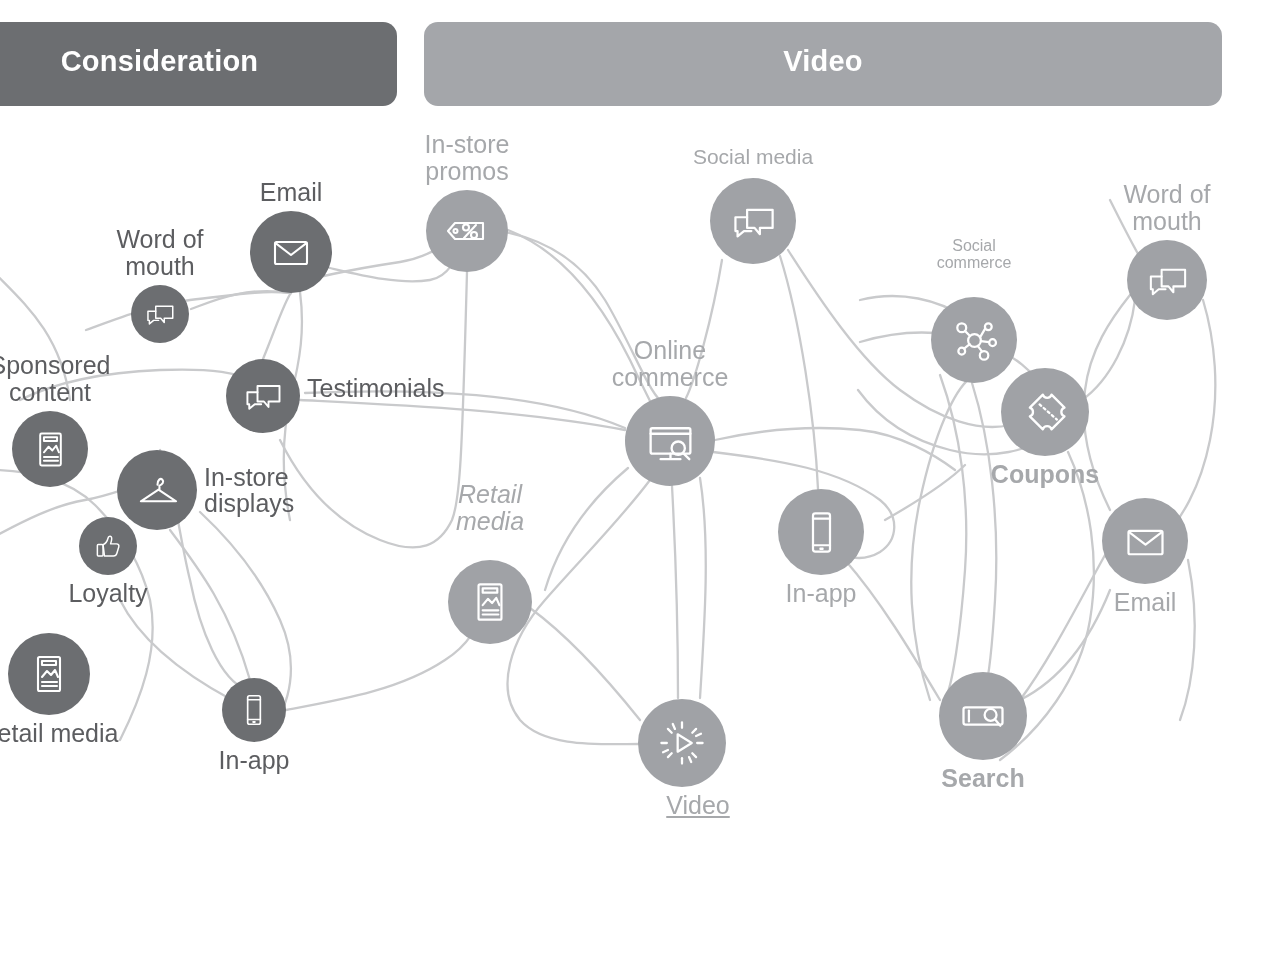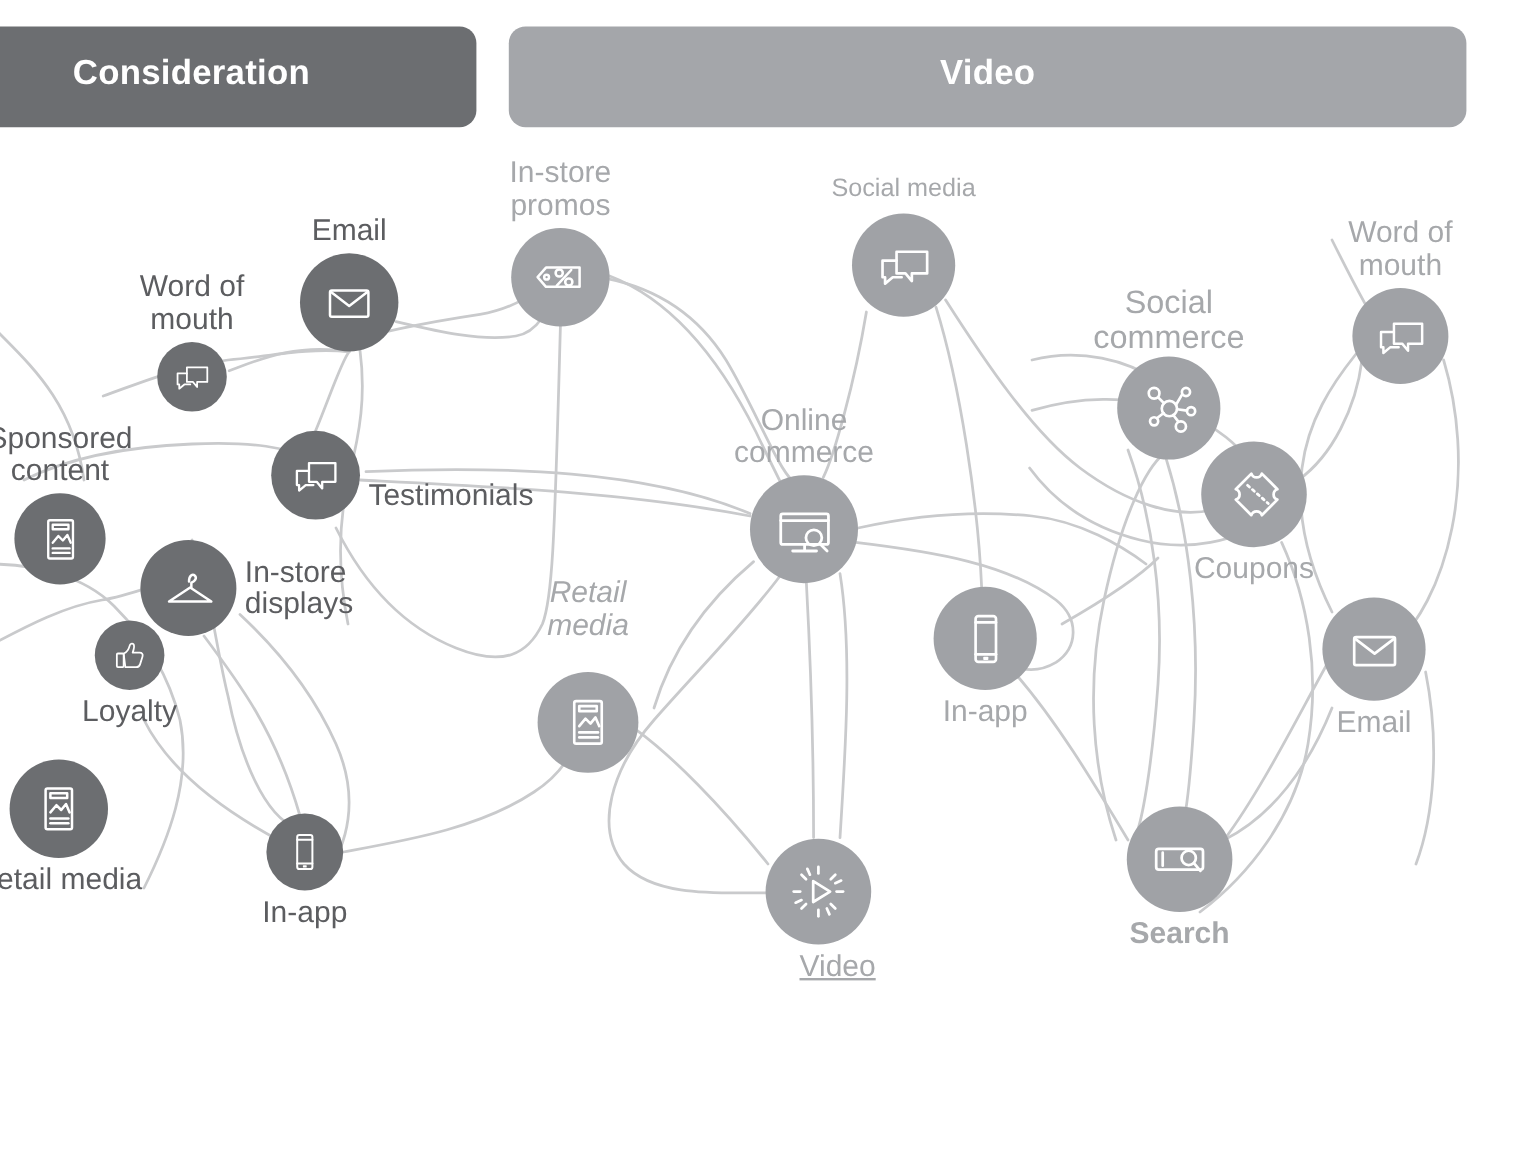--- a/index.html
+++ b/index.html
@@ -160,21 +160,21 @@
         <div class="lbl" style="font-size: 25px; width: 300px; left: -100px; top: 352px;">Sponsored
 content</div>
       </div>
       <div class="node dark">
         <div class="disc" style="left: 226px; top: 359px; width: 74px; height: 74px;">
           <svg width="44" height="44" viewBox="0 0 48 48">
             <path class="gl" d="M18,13 H42 V30 H30 L30,36 L25,30 H18 Z"></path>
             <path class="gl" d="M18,20 H7 V33 H9 V38 L15,33 H22"></path>
           </svg>
         </div>
-        <div class="lbl" style="font-size: 25px; width: auto; left: 307px; top: 400px; text-align: left;">Testimonials</div>
+        <div class="lbl" style="font-size: 25px; width: auto; left: 307px; top: 375px; text-align: left;">Testimonials</div>
       </div>
       <div class="node dark">
         <div class="disc" style="left: 117px; top: 450px; width: 80px; height: 80px;">
           <svg width="47" height="47" viewBox="0 0 48 48">
             <path class="gl" d="M24,18 C24,13 27,11 29,13 C31,15 29,18 26,19 L26,23"></path>
             <path class="gl" d="M25,23 L43,35 H7 Z"></path>
           </svg>
         </div>
         <div class="lbl" style="font-size: 25px; width: auto; left: 204px; top: 463.5px; text-align: left;">In-store
 displays</div>
@@ -315,31 +315,31 @@
             <circle class="gl" cx="12" cy="34" r="3.2"></circle>
             <g class="gl">
               <path d="M15.2,15.2 L19.8,19.8"></path>
               <path d="M29.2,21 L34,12.8"></path>
               <path d="M30,24.5 L37.8,25.6"></path>
               <path d="M27,29 L31,34.2"></path>
               <path d="M19.5,27.5 L14.2,31.6"></path>
             </g>
           </svg>
         </div>
-        <div class="lbl" style="font-size: 27px; width: 300px; left: 824px; top: 238px;">Social
+        <div class="lbl" style="font-size: 16px; width: 300px; left: 824px; top: 238px;">Social
 commerce</div>
       </div>
       <div class="node light">
         <div class="disc" style="left: 1001px; top: 368px; width: 88px; height: 88px;">
           <svg width="52" height="52" viewBox="0 0 48 48">
             <path class="gl" d="M30,8 L42,20 A4.2,4.2 0 0 0 42,28 L30,40 A4.2,4.2 0 0 0 22,40 L10,28 A4.2,4.2 0 0 0 10,20 L22,8 A4.2,4.2 0 0 0 30,8 Z"></path>
             <path class="gl" stroke-dasharray="2 3" d="M19,17 L35,31"></path>
           </svg>
         </div>
-        <div class="lbl" style="font-size: 25px; width: 300px; left: 895px; top: 461px;">Coupons</div>
+        <div class="lbl" style="font-size: 25px; width: 300px; left: 895px; top: 461px; font-weight: bold;">Coupons</div>
       </div>
       <div class="node light">
         <div class="disc" style="left: 1127px; top: 240px; width: 80px; height: 80px;">
           <svg width="47" height="47" viewBox="0 0 48 48">
             <path class="gl" d="M18,13 H42 V30 H30 L30,36 L25,30 H18 Z"></path>
             <path class="gl" d="M18,20 H7 V33 H9 V38 L15,33 H22"></path>
           </svg>
         </div>
         <div class="lbl" style="font-size: 25px; width: 300px; left: 1017px; top: 181px;">Word of
 mouth</div>

